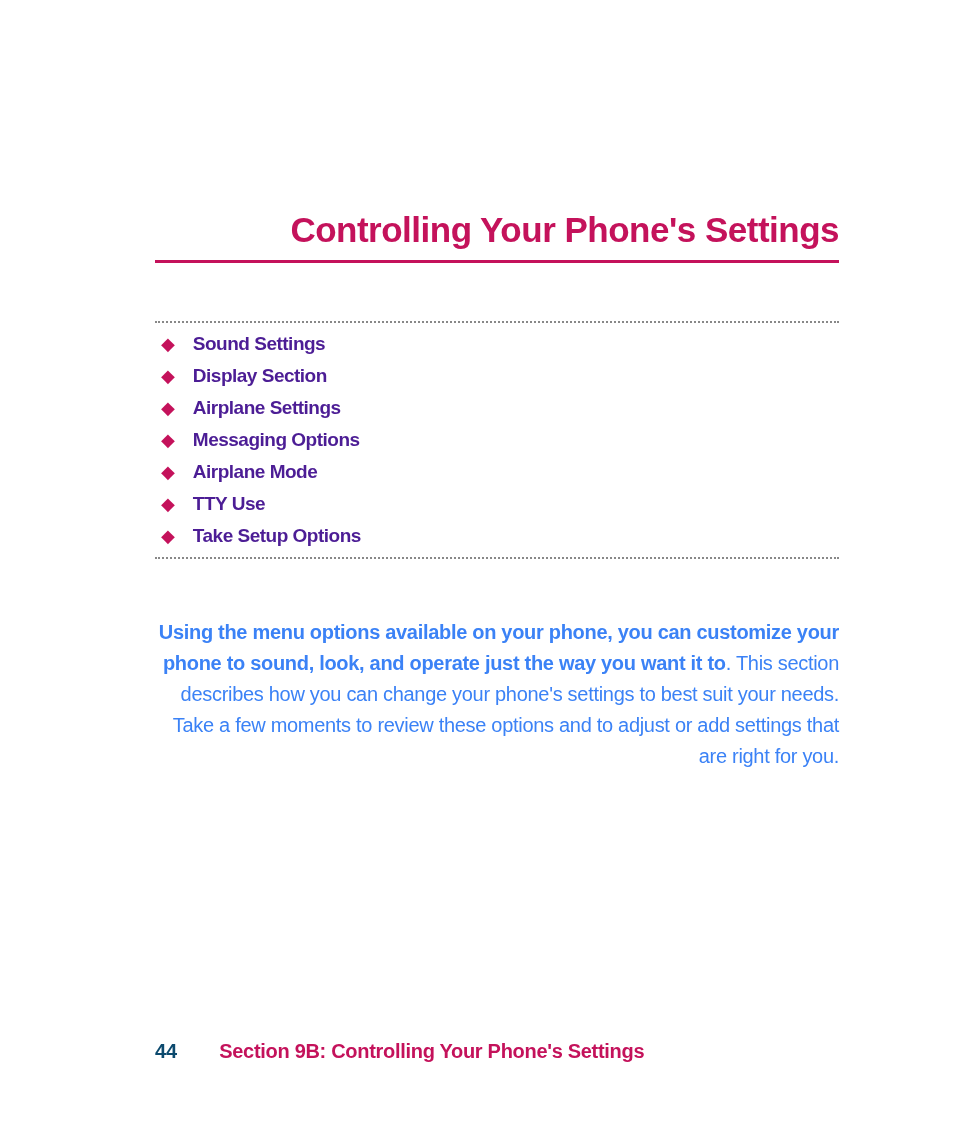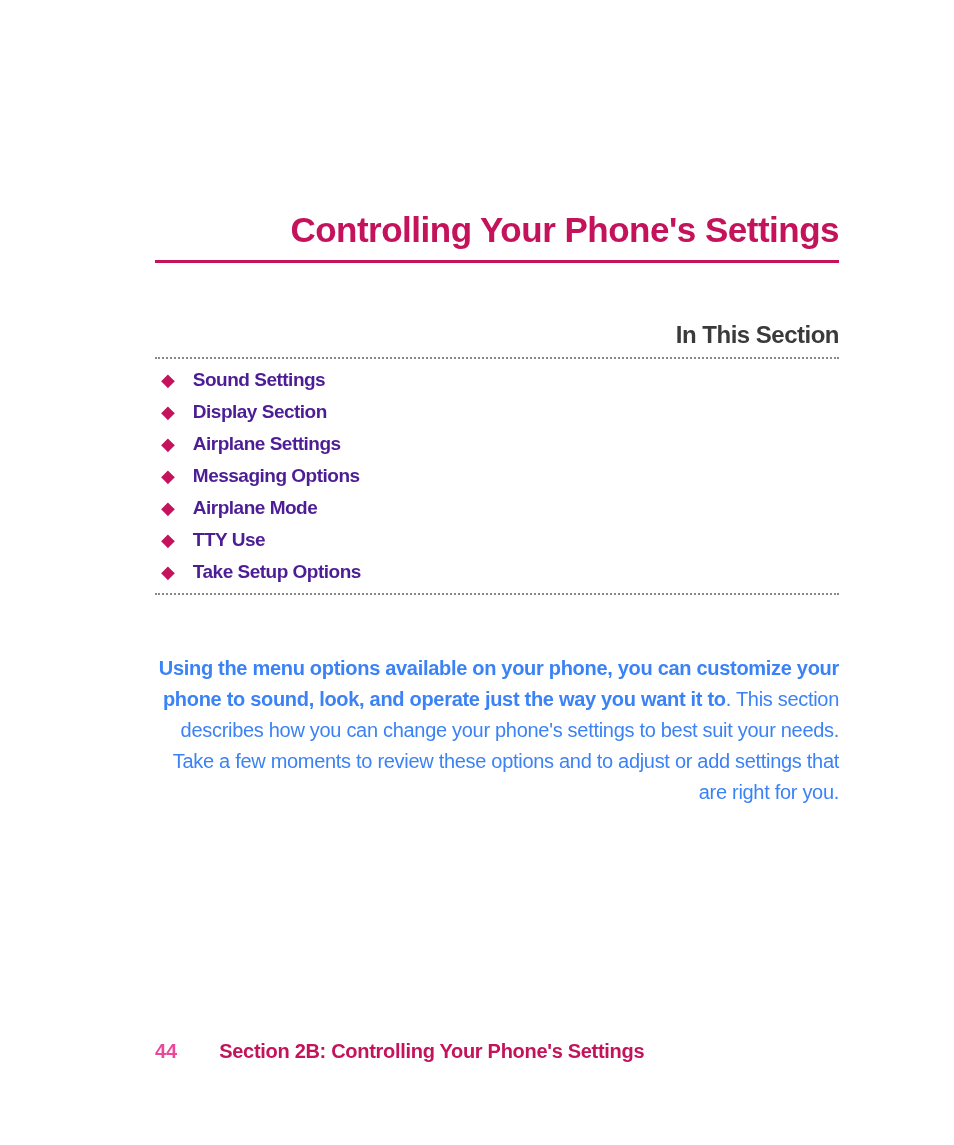--- a/index.html
+++ b/index.html
@@ -77,42 +77,41 @@
       font-weight: bold;
     }
     .footer {
       position: absolute;
       bottom: 82px;
       left: 155px;
       display: flex;
       align-items: baseline;
     }
     .page-num {
-      color: #ec4899;
+      color: #0c4a6e;
       font-size: 20px;
       font-weight: bold;
       font-family: Arial, Helvetica, sans-serif;
       margin-right: 42px;
     }
     .footer-title {
       color: #c4125b;
       font-size: 20px;
       font-weight: bold;
       font-family: Arial, Helvetica, sans-serif;
       letter-spacing: -0.3px;
     }
   </style>
 </head>
 <body>
 
 <div class="page">
   <h1 class="title">Controlling Your Phone's Settings</h1>
   <div class="title-underline"></div>
 
-  <h2 class="section-heading">In This Section</h2>
   <div class="dotted-line"></div>
 
   <ul class="toc-list">
     <li class="toc-item">
       <span class="diamond-icon">◆</span>
       <span class="toc-label">Sound Settings</span>
     </li>
     <li class="toc-item">
       <span class="diamond-icon">◆</span>
       <span class="toc-label">Display Section</span>
@@ -141,14 +140,14 @@
 
   <div class="dotted-line"></div>
 
   <p class="body-para">
     <span class="body-bold">Using the menu options available on your phone, you can customize your phone to sound, look, and operate just the way you want it to</span><span>. This section describes how you can change your phone's settings to best suit your needs. Take a few moments to review these options and to adjust or add settings that are right for you.</span>
   </p>
 </div>
 
 <div class="footer">
   <span class="page-num">44</span>
-  <span class="footer-title">Section 2B: Controlling Your Phone's Settings</span>
+  <span class="footer-title">Section 9B: Controlling Your Phone's Settings</span>
 </div>
 
 </body></html>

